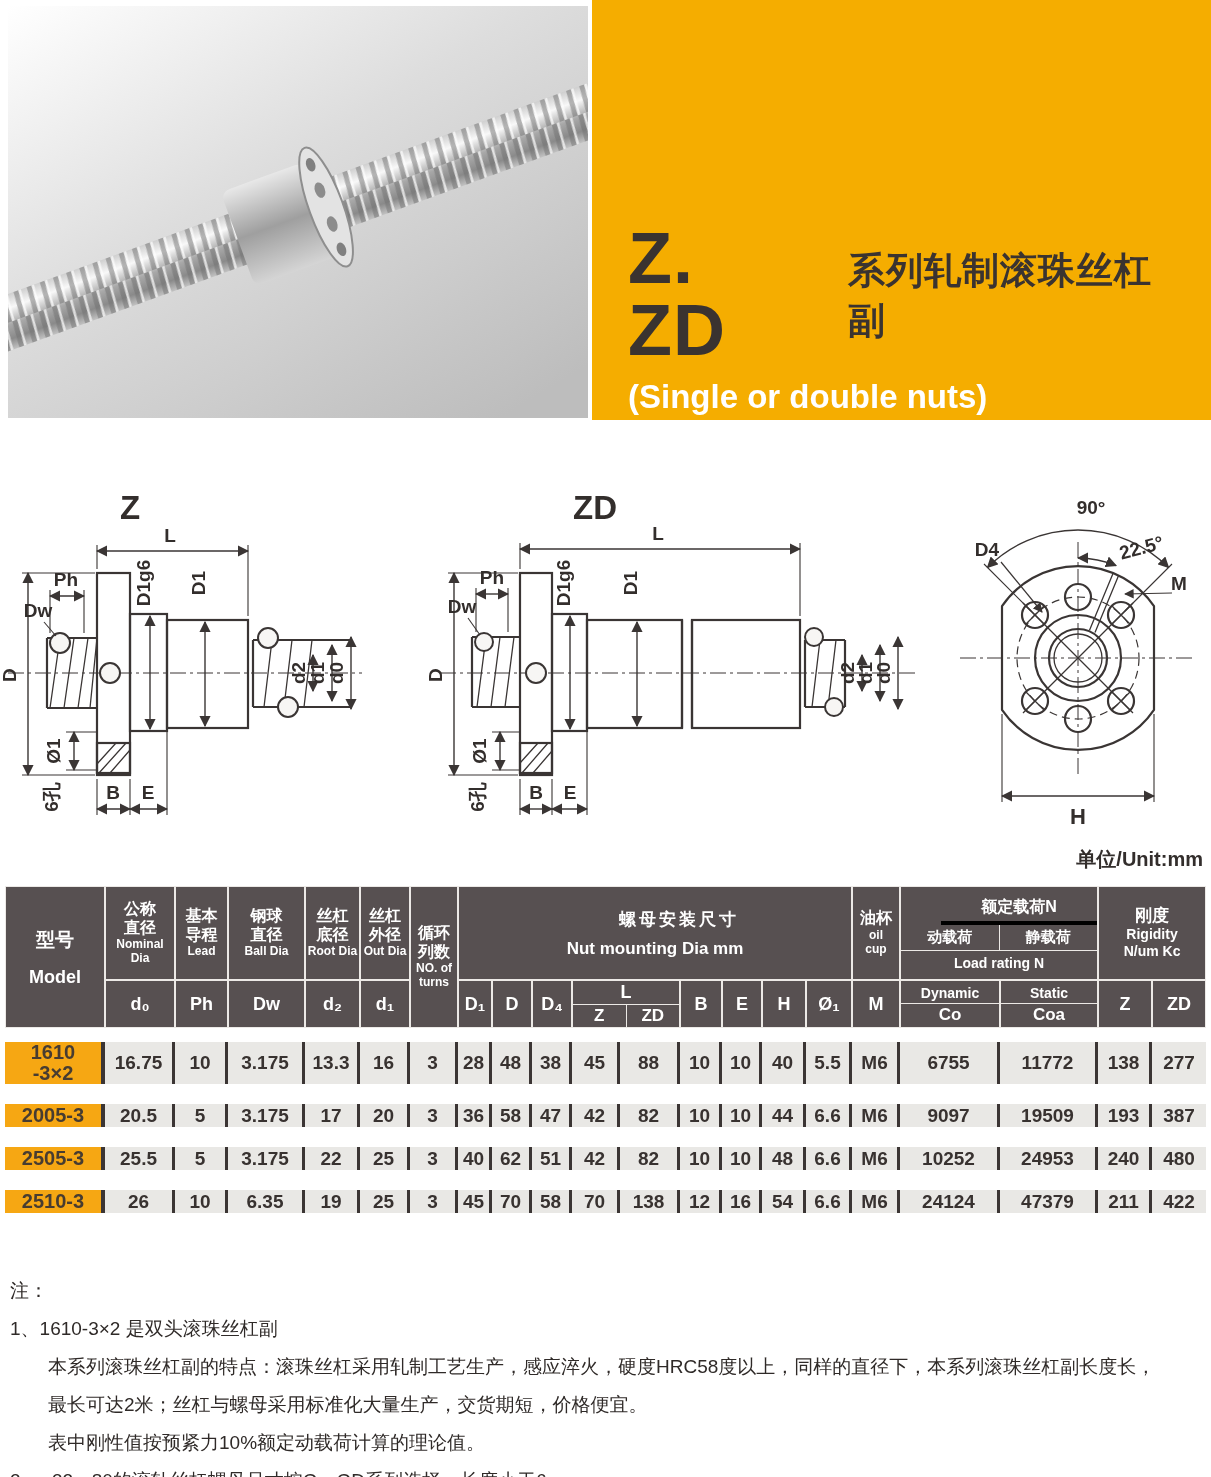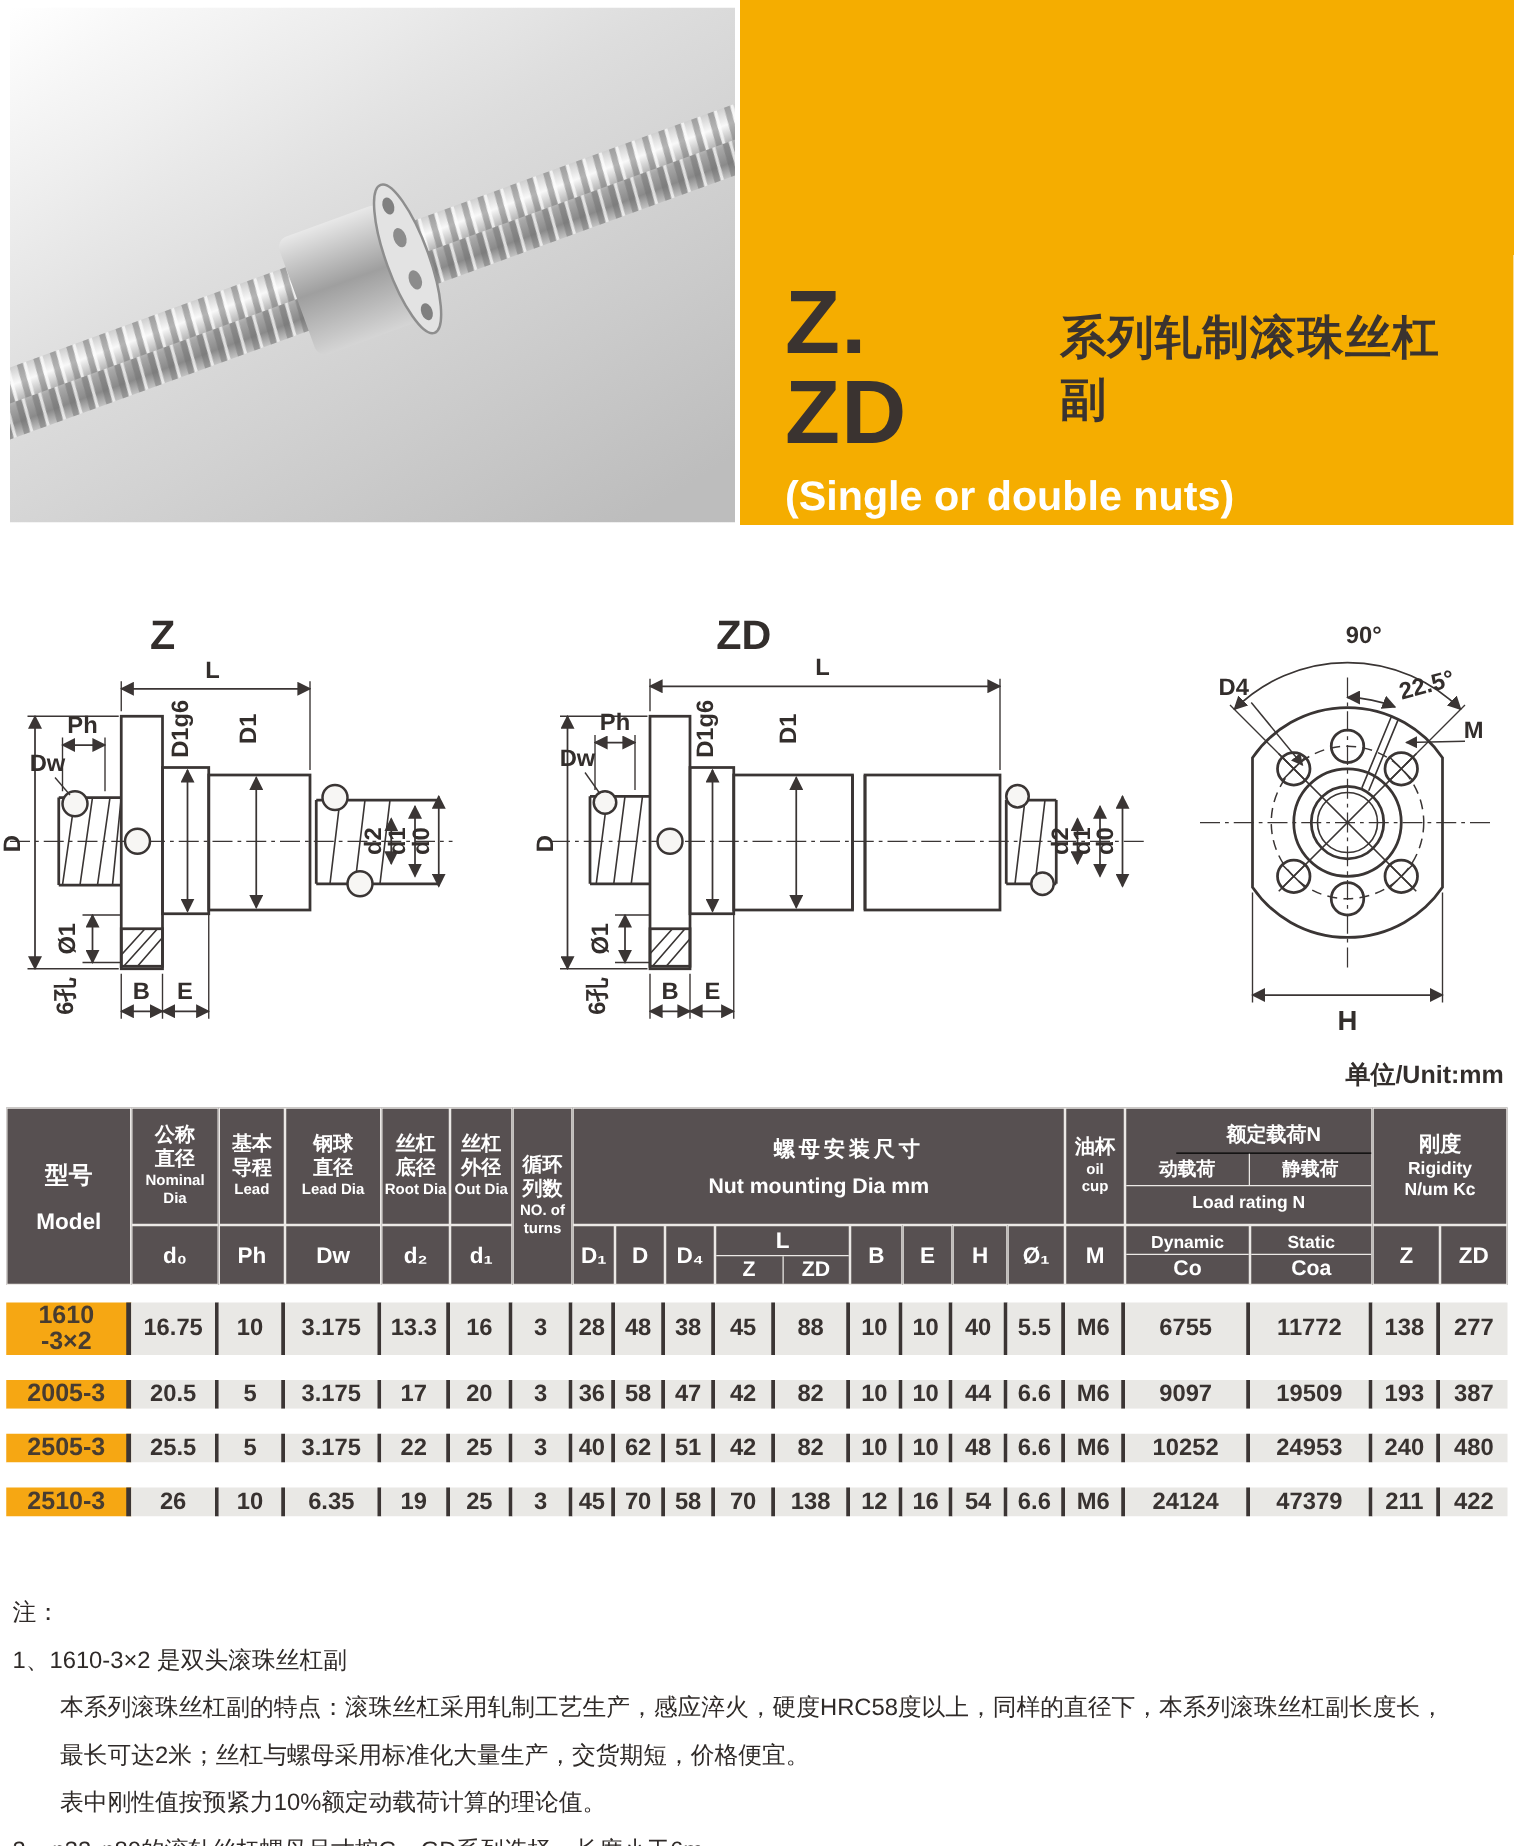--- a/index.html
+++ b/index.html
@@ -35,21 +35,21 @@
 
   
   .tblwrap{position:absolute;left:5px;top:886px;width:1201px;}
   table.spec{width:1201px;border-collapse:separate;border-spacing:0;table-layout:fixed;}
   table.spec th,table.spec td{box-sizing:border-box;padding:0;text-align:center;vertical-align:middle;}
   tr.hA{height:94px;} tr.hB{height:48px;}
   th{background:#575051;color:#ffffff;border:1px solid #ece9e6;font-weight:700;}
   .mcn{font-size:19px;margin-bottom:14px;} .men{font-size:18px;}
   .cnl{font-size:16px;line-height:1.15;} .en2{font-size:12px;font-weight:700;line-height:1.2;}
   .nutcn{font-size:17px;letter-spacing:3px;margin-bottom:8px;padding-left:48px;} .nuten{font-size:17px;}
-  .lt1{font-size:16px;border-bottom:1px solid #000000;padding:3px 0;margin-left:40px;}
+  .lt1{font-size:16px;border-bottom:4px solid #000000;padding:3px 0;margin-left:40px;}
   .lt2{display:flex;border-bottom:1px solid #ece9e6;}
   .lt2 span{flex:1;font-size:15px;padding:3px 0;}
   .lt2 span.sep2{border-left:1px solid #ece9e6;}
   .lt3{font-size:14px;padding:4px 0 2px;}
   .sym{font-size:18px;}
   .lth{padding:0;}
   .l-top{font-size:18px;border-bottom:1px solid #ece9e6;padding:1px 0;}
   .l-bot{display:flex;}
   .l-bot span{flex:1;font-size:17px;padding:1px 0;}
   .l-bot span.lz2{border-left:1px solid #ece9e6;}
@@ -329,21 +329,21 @@
             <div class="en2">Nominal Dia</div>
           </th>
           <th>
             <div class="cnl">基本</div>
             <div class="cnl">导程</div>
             <div class="en2">Lead</div>
           </th>
           <th>
             <div class="cnl">钢球</div>
             <div class="cnl">直径</div>
-            <div class="en2">Lead Dia</div>
+            <div class="en2">Ball Dia</div>
           </th>
           <th>
             <div class="cnl">丝杠</div>
             <div class="cnl">底径</div>
             <div class="en2">Root Dia</div>
           </th>
           <th>
             <div class="cnl">丝杠</div>
             <div class="cnl">外径</div>
             <div class="en2">Out Dia</div>

